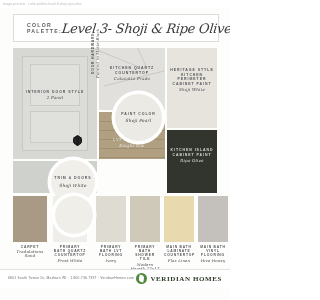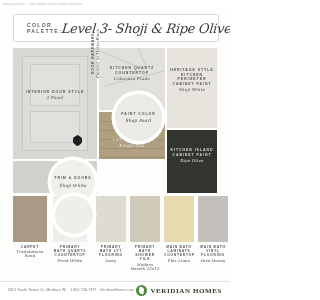--- a/index.html
+++ b/index.html
@@ -143,21 +143,21 @@
   }
   .sw .cap .sub{
     display:block;margin-top:1.4px;
     font-family:"DejaVu Serif", serif;font-style:italic;font-weight:400;
     font-size:3.9px;letter-spacing:.15px;color:#434448;
   }
   .sw.wide{width:34px;}
 
   
   .footer{
-    position:absolute;left:0;bottom:0;width:230px;height:18px;
+    position:absolute;left:0;bottom:12px;width:230px;height:18px;
     border-top:1px solid #e3e3e3;background:#ffffff;
   }
   .footer .addr{
     position:absolute;left:8px;top:6px;
     font-size:3.3px;letter-spacing:.25px;color:#6d6e72;white-space:nowrap;
   }
   .footer .logo{
     position:absolute;right:8px;top:3px;display:flex;align-items:center;gap:3px;
   }
   .footer .leaf{

